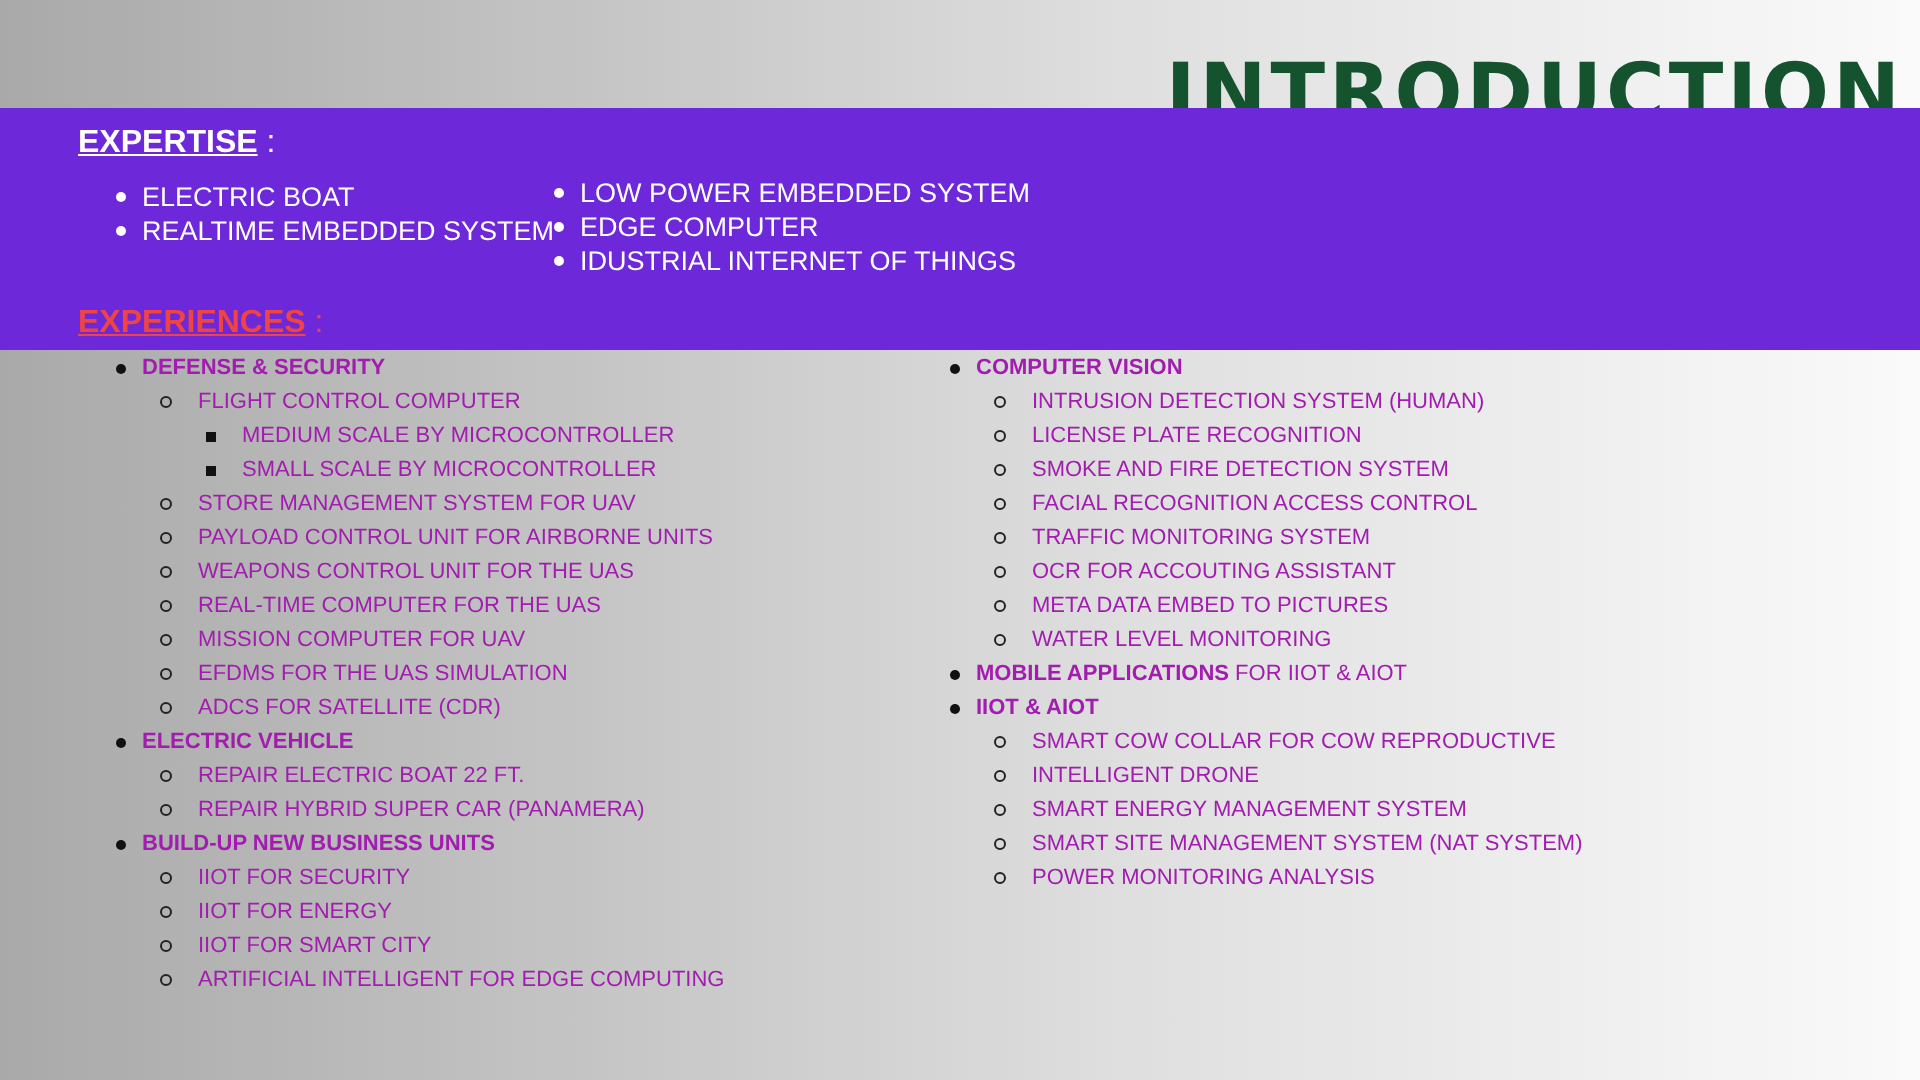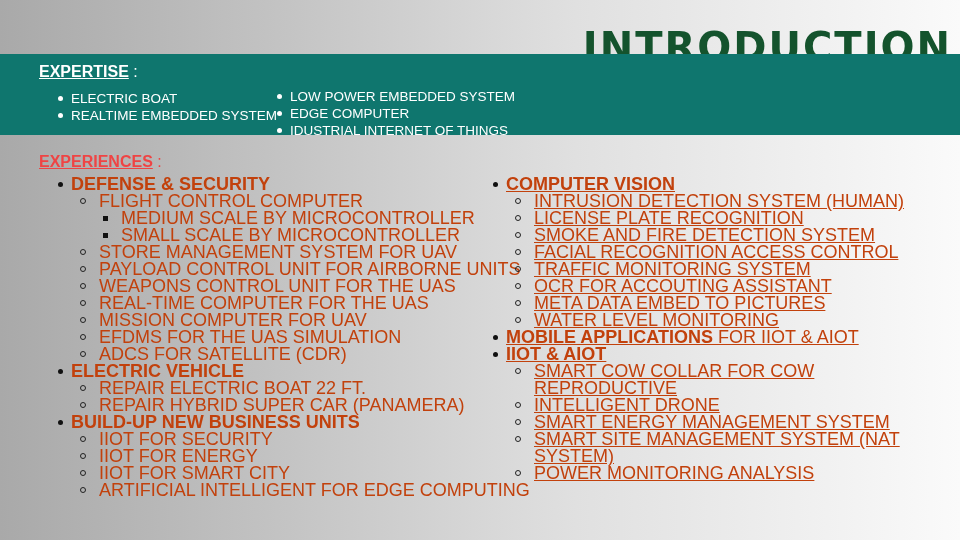--- a/index.html
+++ b/index.html
@@ -9,43 +9,43 @@
       font-family: "Liberation Sans", "DejaVu Sans", sans-serif;
       color: #1a1a1a;
     }
     .title {
       position: absolute; top: 22px; right: 8px;
       font-family: "DejaVu Sans", sans-serif; font-weight: bold;
       font-size: 40px; letter-spacing: 2px; color: #14532d;
       line-height: 50px;
     }
     .band {
-      position: absolute; left: 0; top: 54px; width: 960px; height: 81px;
-      background: #0f766e; color: #ffffff;
+      position: absolute; left: 0; top: 54px; width: 960px; height: 121px;
+      background: #6d28d9; color: #ffffff;
     }
     .section-head {
       font-size: 16px; font-weight: bold; position: absolute;
     }
     .section-head .u { text-decoration: underline; }
     .section-head .c { font-weight: normal; }
     .band .section-head { left: 39px; top: 9px; color: #fff; }
     ul { margin: 0; padding: 0; list-style: none; }
     .exp-col { position: absolute; font-size: 13.5px; line-height: 17px; }
     .exp-col li { position: relative; padding-left: 16px; }
     .exp-col li::before {
       content: ""; position: absolute; left: 3px; top: 6px; width: 5px; height: 5px;
       border-radius: 50%; background: #fff;
     }
     .exp-col.c1 { left: 55px; top: 36px; }
     .exp-col.c2 { left: 274px; top: 34px; }
 
     .experiences-head { left: 39px; top: 153px; color: #ef4444; }
-    .xcol { position: absolute; font-size: 18px; line-height: 17px; color: #c2410c; }
+    .xcol { position: absolute; font-size: 11px; line-height: 17px; color: #a21caf; }
     .xcol.left { left: 55px; top: 176px; }
-    .xcol.right { left: 490px; top: 176px; text-decoration: underline; }
+    .xcol.right { left: 472px; top: 176px; }
     .l1 { position: relative; padding-left: 16px; }
     .l1 > .lbl { font-weight: bold; }
     .l1 > .lbl .plain { font-weight: normal; }
     .l1::before {
       content: ""; position: absolute; left: 3px; top: 6px; width: 5px; height: 5px;
       border-radius: 50%; background: #111;
     }
     .l2 { position: relative; padding-left: 22px; }
     .l2::before {
       content: ""; position: absolute; left: 3px; top: 5px; width: 4px; height: 4px;

